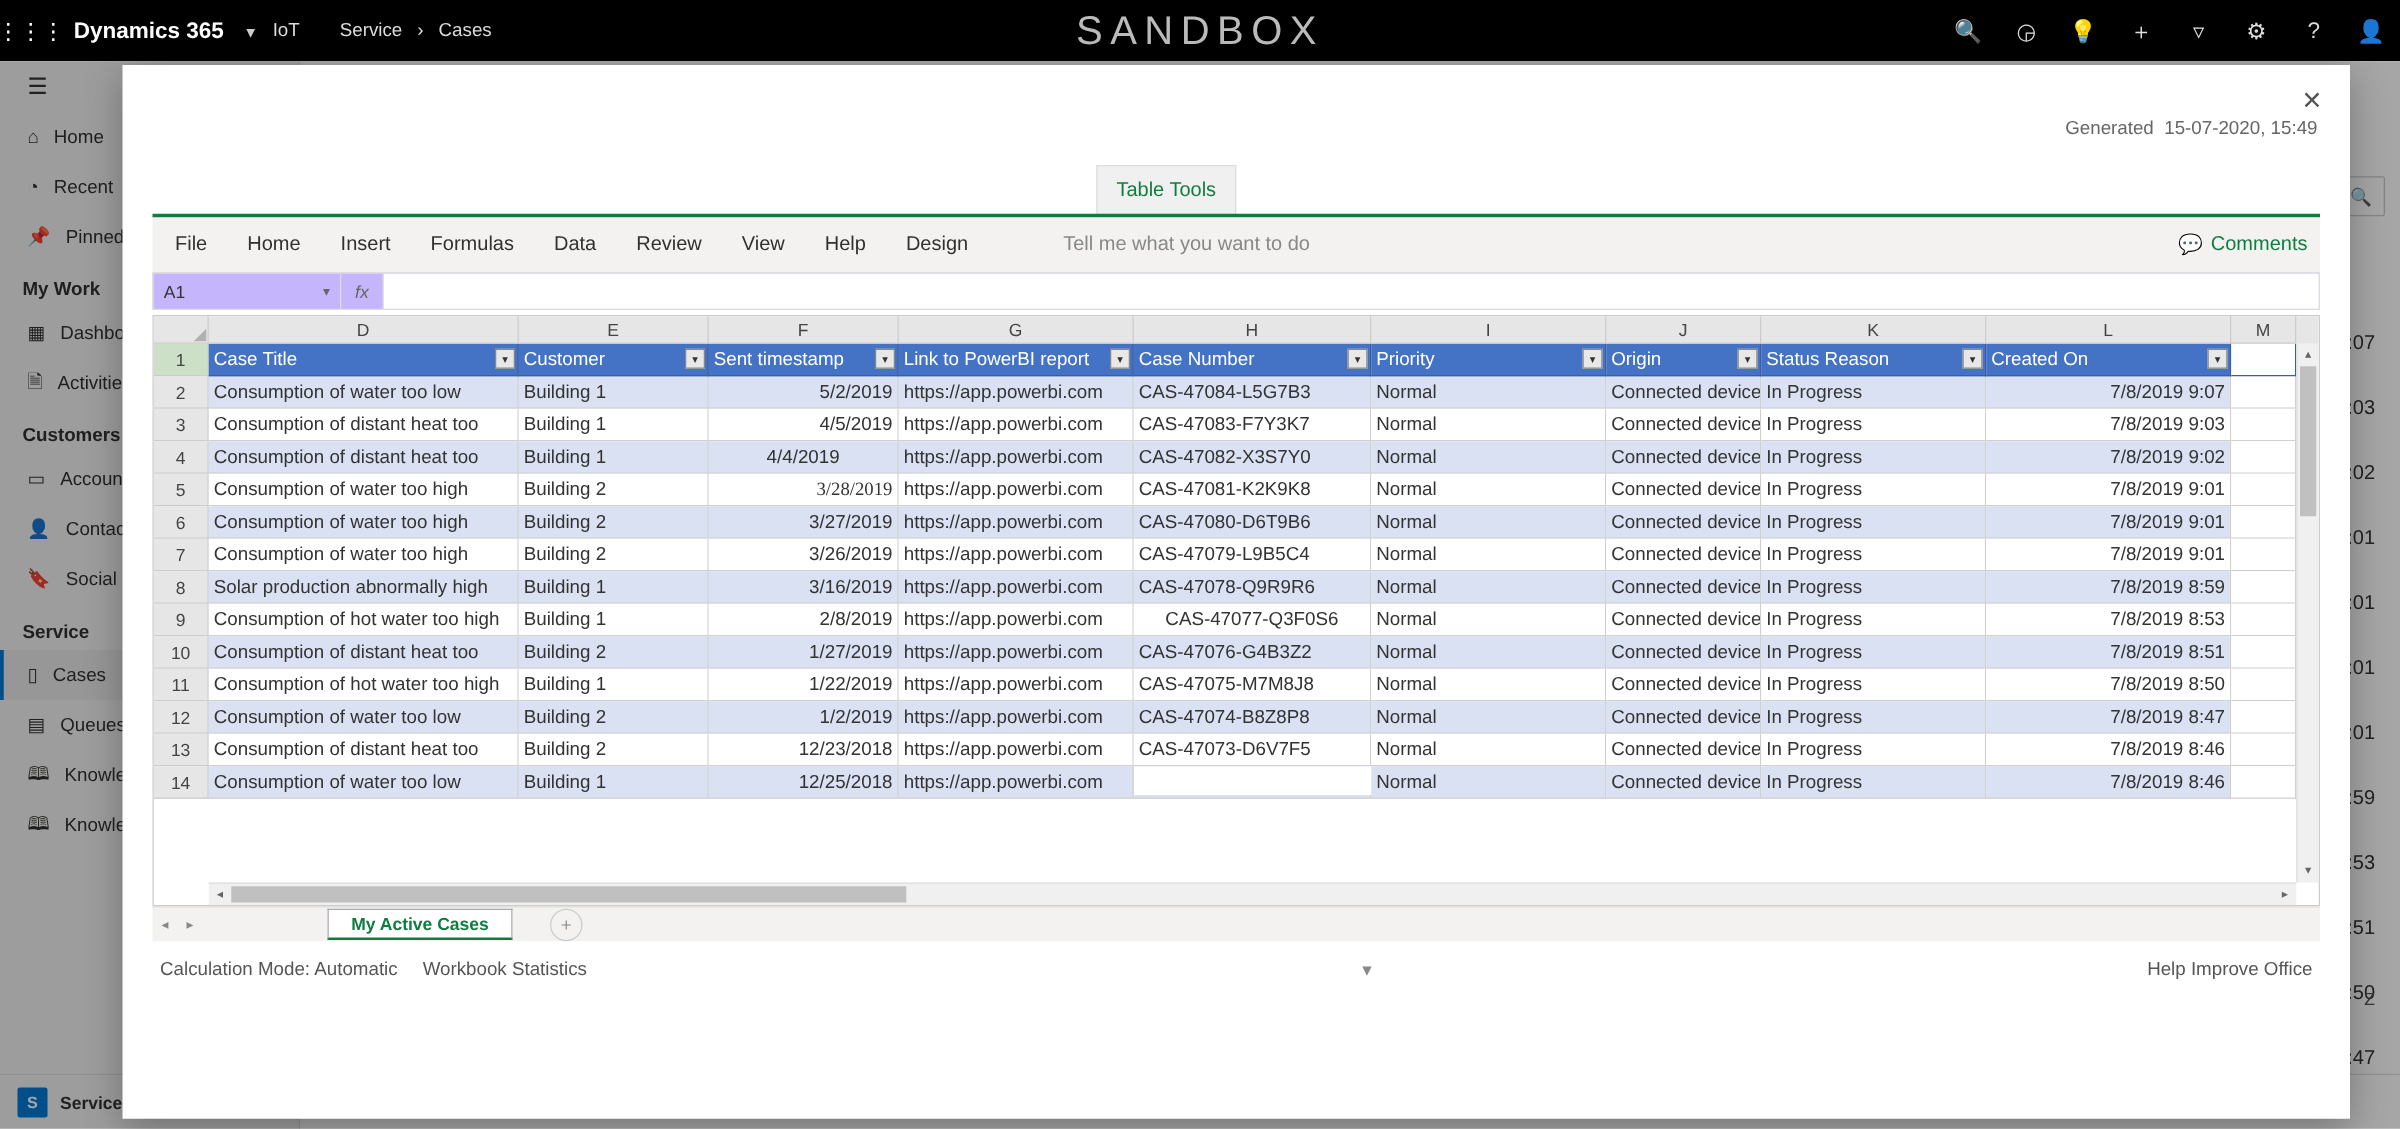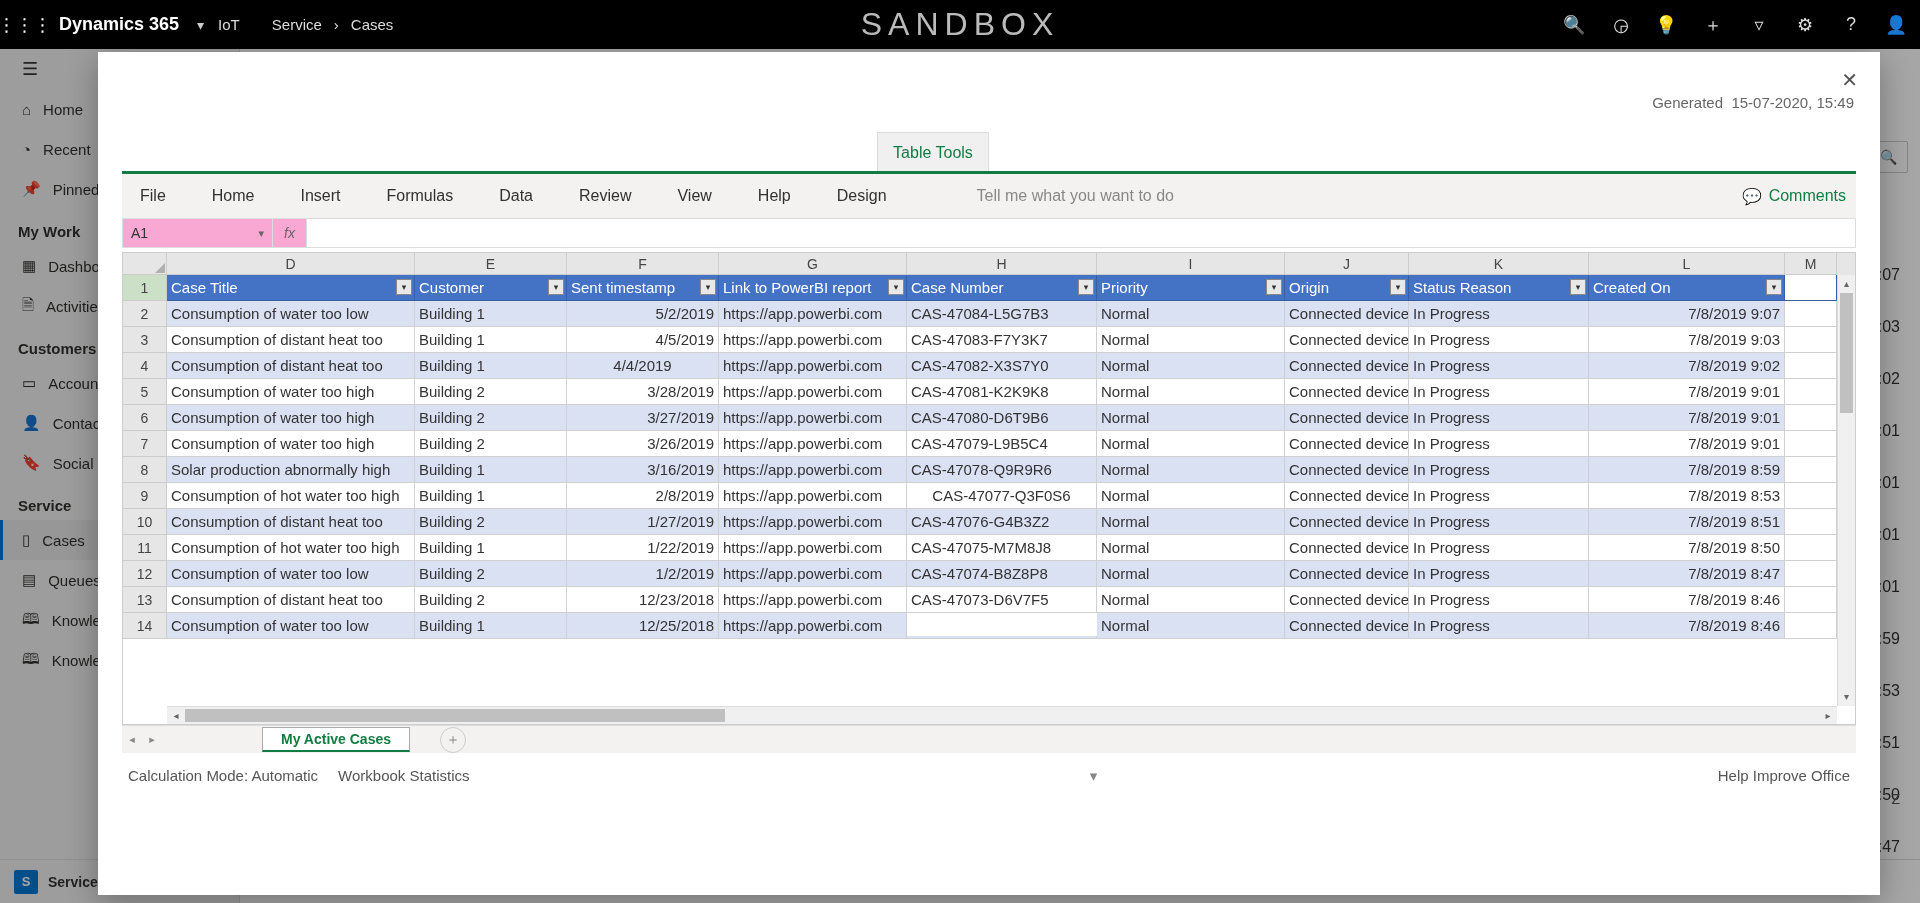--- a/index.html
+++ b/index.html
@@ -30,25 +30,25 @@
 .statusbar { position: absolute; bottom: 0; left: 240px; right: 0; height: 44px; border-top: 1px solid #ddd; display: flex; align-items: center; padding-left: 20px; color: #555; background: #fff; }
 .bgletters { position: absolute; bottom: 52px; right: 20px; font-size: 14px; color: #555; }
 
 
 .overlay { position: absolute; top: 49px; left: 0; right: 0; bottom: 0; background: rgba(0,0,0,0.35); }
 .modal { position: absolute; top: 52px; left: 98px; right: 40px; bottom: 8px; background: #fff; box-shadow: 0 8px 30px rgba(0,0,0,0.3); display: flex; flex-direction: column; }
 .modal .closebtn { position: absolute; top: 16px; right: 22px; font-size: 20px; color: #555; cursor: pointer; }
 .modal .gen { position: absolute; top: 42px; right: 26px; font-size: 15px; color: #666; }
 .modal .ribbon-contextual { position: absolute; top: 80px; left: 50%; transform: translateX(-112px); width: 112px; height: 40px; background: #f0f0f0; border: 1px solid #ddd; border-bottom: none; display: flex; align-items: center; justify-content: center; color: #107c41; font-size: 16px; }
 .modal .greenbar { position: absolute; top: 119px; left: 24px; right: 24px; height: 3px; background: #107c41; }
-.modal .ribbon { position: absolute; top: 122px; left: 24px; right: 24px; height: 44px; background: #f3f2f1; display: flex; align-items: center; padding: 0 10px; gap: 30px; }
+.modal .ribbon { position: absolute; top: 122px; left: 24px; right: 24px; height: 44px; background: #f3f2f1; display: flex; align-items: center; padding: 0 10px; gap: 16px; }
 .modal .ribbon .tab { font-size: 16px; color: #323130; padding: 4px 8px; }
 .modal .ribbon .tellme { margin-left: 52px; color: #888; font-size: 16px; }
 .modal .ribbon .comments { margin-left: auto; color: #107c41; font-size: 16px; display: flex; align-items: center; gap: 6px; }
-.modal .fbar { position: absolute; top: 166px; left: 24px; right: 24px; height: 30px; display: flex; align-items: center; border: 1px solid #ddd; background: #f9a8d4; }
+.modal .fbar { position: absolute; top: 166px; left: 24px; right: 24px; height: 30px; display: flex; align-items: center; border: 1px solid #ddd; background: #c4b5fd; }
 .modal .fbar .cellref { width: 150px; border-right: 1px solid #ddd; padding: 0 8px; display: flex; align-items: center; height: 100%; }
 .modal .fbar .cellref .dd { margin-left: auto; font-size: 11px; color: #666; }
 .modal .fbar .fx { width: 34px; text-align: center; font-style: italic; color: #666; border-right: 1px solid #ddd; height: 100%; display: flex; align-items: center; justify-content: center; }
 .modal .fbar input.formula { flex: 1; border: none; outline: none; padding: 0 8px; height: 100%; }
 
 .sheet { position: absolute; top: 200px; left: 24px; right: 24px; bottom: 170px; border: 1px solid #ccc; overflow: hidden; }
 .sheet .colhead { display: flex; height: 22px; background: #e6e6e6; }
 .sheet .corner { width: 44px; border-right: 1px solid #ccc; border-bottom: 1px solid #ccc; background: #e6e6e6; position: relative; }
 .sheet .corner::after { content: ""; position: absolute; right: 1px; bottom: 1px; width: 0; height: 0; border-left: 10px solid transparent; border-bottom: 10px solid #b0b0b0; }
 .sheet .ch { flex-shrink: 0; border-right: 1px solid #ccc; border-bottom: 1px solid #ccc; text-align: center; font-size: 14px; color: #444; line-height: 22px; }
@@ -299,21 +299,21 @@
           <div class="cell " style="width: 188px;">Normal</div>
           <div class="cell " style="width: 124px;">Connected device</div>
           <div class="cell " style="width: 180px;">In Progress</div>
           <div class="cell rt" style="width: 196px;">7/8/2019 9:02</div>
           <div class="cell" style="width: 52px; background: rgb(255, 255, 255);"></div>
         </div>
         <div class="row odd">
           <div class="rh">5</div>
           <div class="cell " style="width: 248px;">Consumption of water too high</div>
           <div class="cell " style="width: 152px;">Building 2</div>
-          <div class="cell rt" style="width: 152px;">3/28/2019</div>
+          <div class="cell rt" style="width: 152px; font-family: Liberation Serif, serif;">3/28/2019</div>
           <div class="cell " style="width: 188px;">https://app.powerbi.com</div>
           <div class="cell " style="width: 190px;">CAS-47081-K2K9K8</div>
           <div class="cell " style="width: 188px;">Normal</div>
           <div class="cell " style="width: 124px;">Connected device</div>
           <div class="cell " style="width: 180px;">In Progress</div>
           <div class="cell rt" style="width: 196px;">7/8/2019 9:01</div>
           <div class="cell" style="width: 52px; background: rgb(255, 255, 255);"></div>
         </div>
         <div class="row even">
           <div class="rh">6</div>

